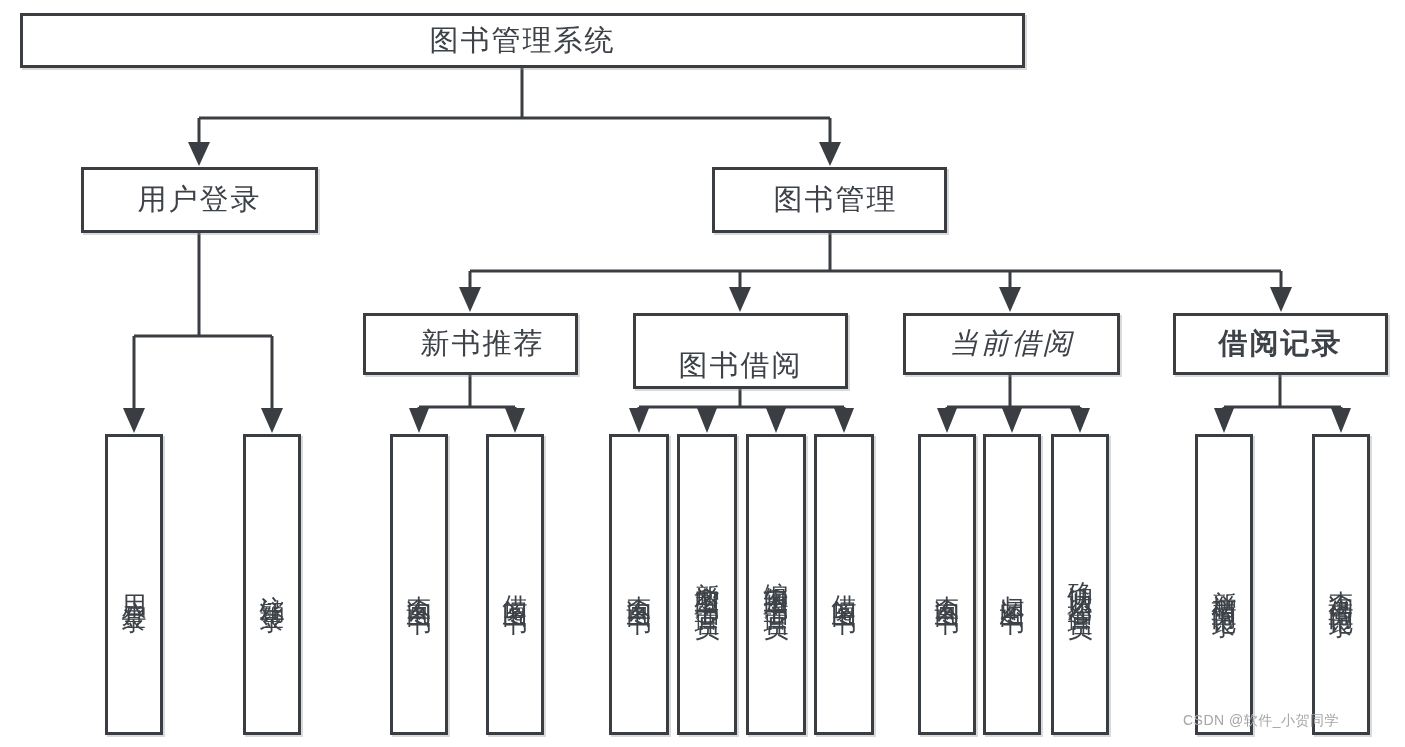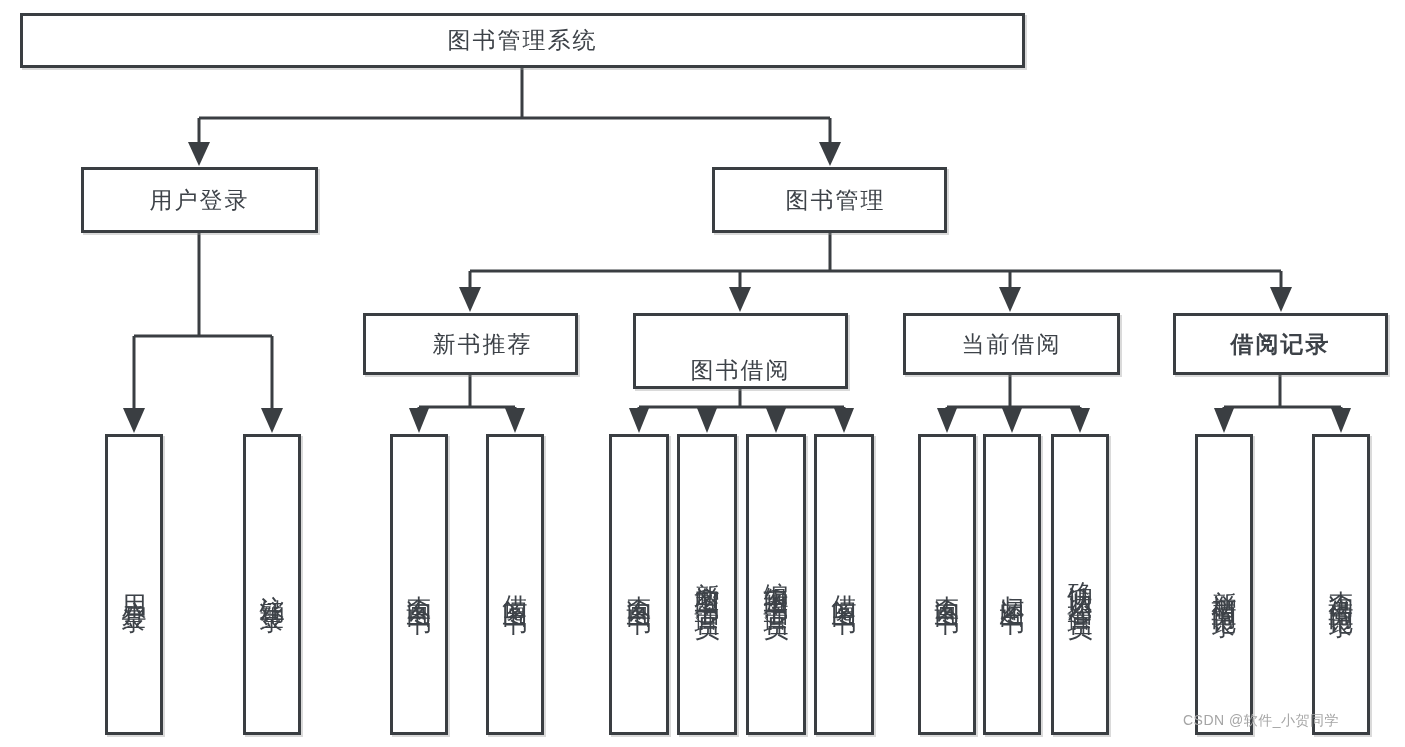--- a/index.html
+++ b/index.html
@@ -26,21 +26,21 @@
     box-sizing: border-box;
     border: 3px solid #3a3e42;
     background: #ffffff;
     display: flex;
     align-items: center;
     justify-content: center;
     color: #3d4248;
     box-shadow: 2px 2px 0 rgba(150,150,150,0.35);
   }
   .hbox .lbl {
-    font-size: 23px;
+    font-size: 29px;
     letter-spacing: 2px;
     white-space: nowrap;
   }
   .vbox .lbl {
     writing-mode: vertical-lr;
     text-orientation: mixed;
     font-size: 25px;
     letter-spacing: 5px;
     line-height: 1;
   }
@@ -123,21 +123,21 @@
   </div>
 
   <div class="box hbox" style="left:363px; top:313px; width:215px; height:62px;padding-left:24px;">
     <span class="lbl">新书推荐</span>
   </div>
 
   <div class="box hbox" style="left:633px; top:313px; width:215px; height:76px;align-items:flex-end;">
     <span class="lbl">图书借阅</span>
   </div>
 
-  <div class="box hbox" style="left:903px; top:313px; width:217px; height:62px;">
+  <div class="box hbox" style="left:903px; top:313px; width:217px; height:62px;font-style:italic;">
     <span class="lbl">当前借阅</span>
   </div>
 
   <div class="box hbox" style="left:1173px; top:313px; width:215px; height:62px;font-weight:bold;">
     <span class="lbl">借阅记录</span>
   </div>
 
   <div class="box vbox" style="left:105px; top:434px; width:58px; height:301px;">
     <span class="lbl">用户登录</span>
   </div>

